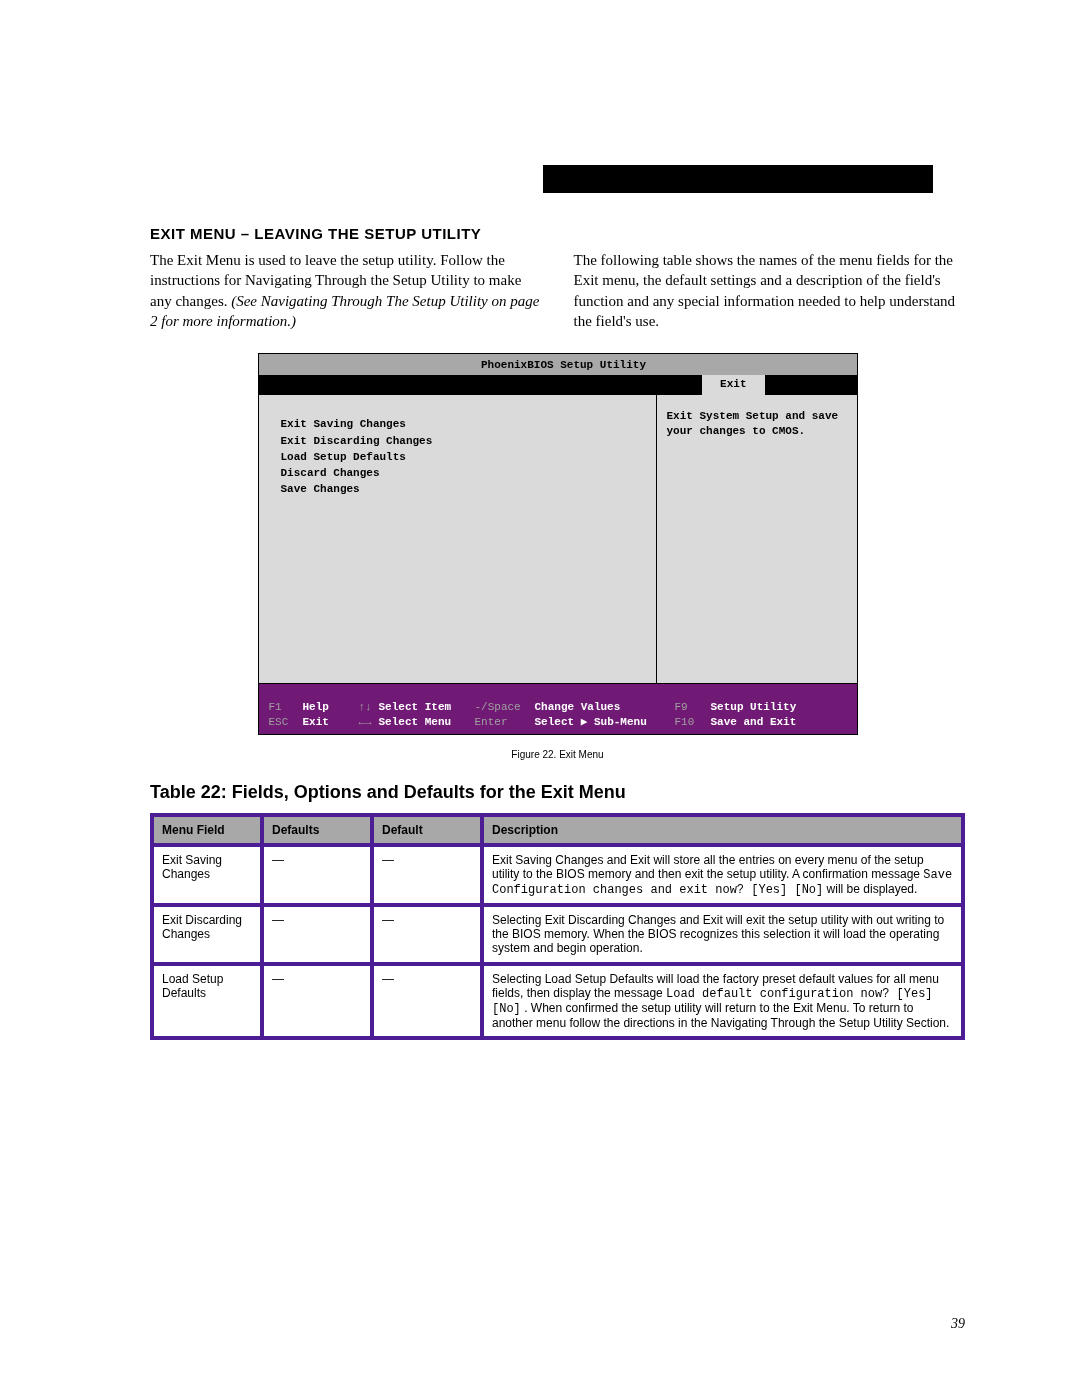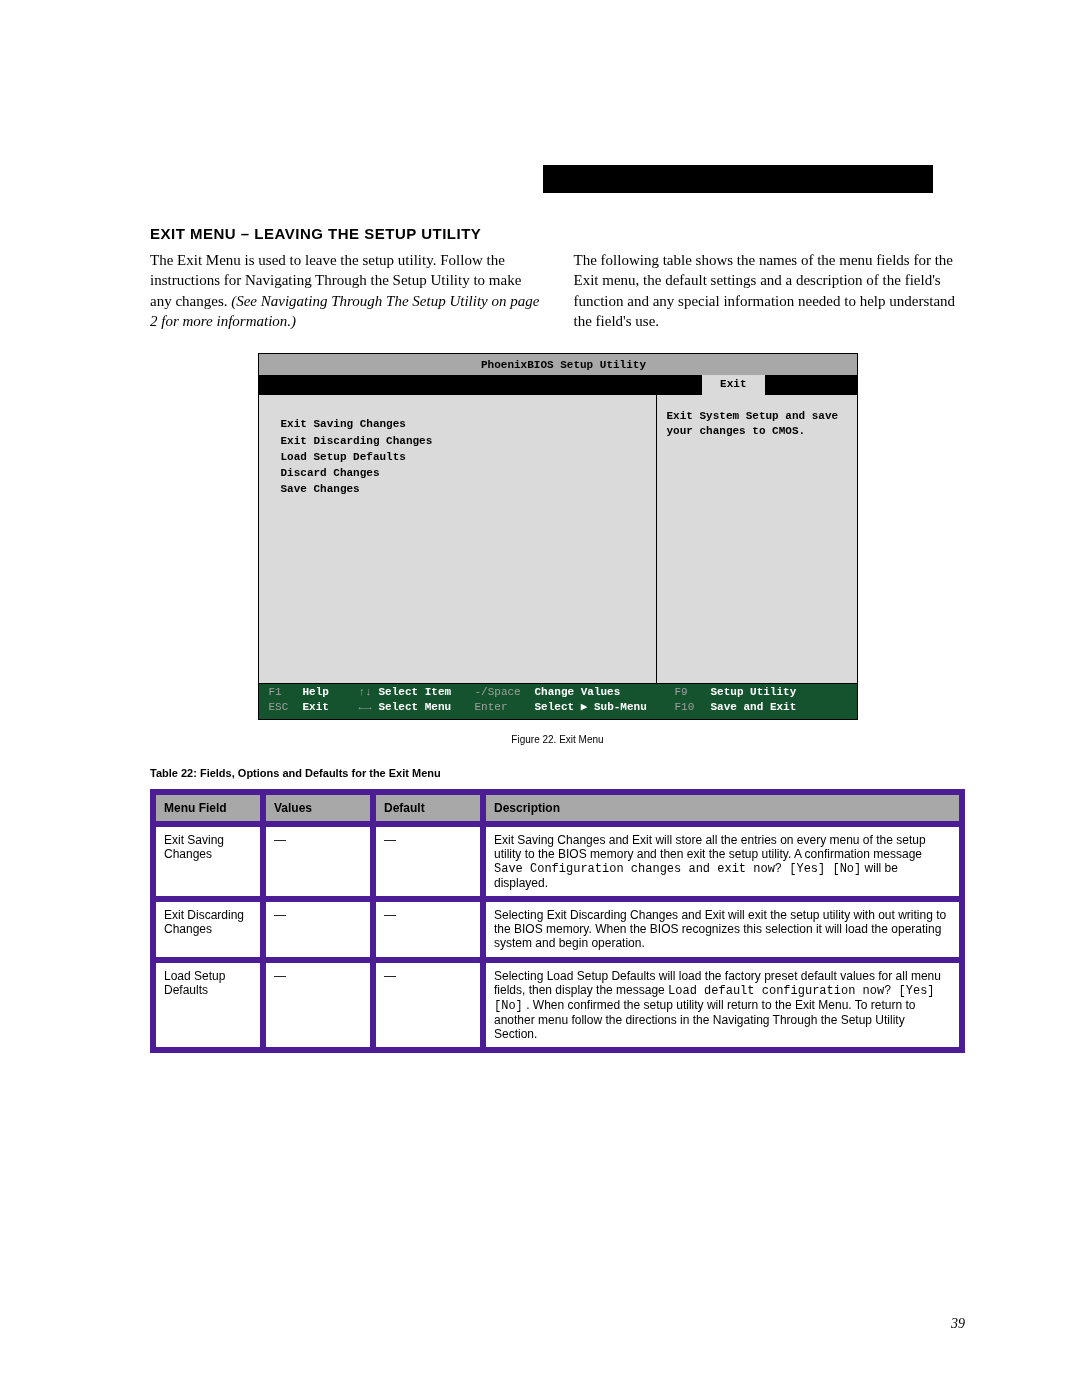--- a/index.html
+++ b/index.html
@@ -93,54 +93,54 @@
     text-align: center;
     padding: 10px 6px;
     border-bottom: 1px solid #000;
     font-weight: 700;
   }
   .bios-help-body {
     padding: 14px 10px;
     font-weight: 700;
   }
   .bios-footer {
-    background: #14532d;
+    background: #701a75;
     color: #fff;
     border: 1px solid #000;
     border-top: none;
-    padding: 1px 10px 5px 10px;
+    padding: 16px 10px 5px 10px;
   }
   .bios-footer-row {
     display: grid;
     grid-template-columns: 34px 56px 20px 96px 60px 140px 36px 1fr;
     align-items: baseline;
   }
   .bios-footer .dim { color: #a0a0a0; }
   .bios-footer .lbl { font-weight: 700; }
   .fig-caption {
     text-align: center;
     font-family: Arial, Helvetica, sans-serif;
     font-size: 10px;
     font-weight: 400;
     margin-bottom: 22px;
   }
   .table-caption {
     font-family: Arial, Helvetica, sans-serif;
-    font-size: 11px;
+    font-size: 18px;
     font-weight: 700;
     margin-bottom: 10px;
   }
   table.fields {
     width: 100%;
     border-collapse: collapse;
     font-family: Arial, Helvetica, sans-serif;
     font-size: 12px;
   }
   table.fields th, table.fields td {
-    border: 6px solid #4c1d95;
+    border: 4px solid #4c1d95;
     padding: 6px 8px;
     text-align: left;
     vertical-align: top;
   }
   table.fields th {
     background: #a8a8a8;
     font-weight: 700;
   }
   .mono { font-family: "Courier New", Courier, monospace; }
   .page-number {
@@ -210,21 +210,21 @@
   </div>
 
   <div class="fig-caption">Figure 22.  Exit Menu</div>
 
   <div class="table-caption">Table 22: Fields, Options and Defaults for the Exit Menu</div>
 
   <table class="fields">
     <thead>
       <tr>
         <th style="width:110px">Menu Field</th>
-        <th style="width:110px">Values</th>
+        <th style="width:110px">Defaults</th>
         <th style="width:110px">Default</th>
         <th>Description</th>
       </tr>
     </thead>
     <tbody>
       <tr>
         <td>Exit Saving Changes</td>
         <td class="dash-cell">—</td>
         <td class="dash-cell">—</td>
         <td>

